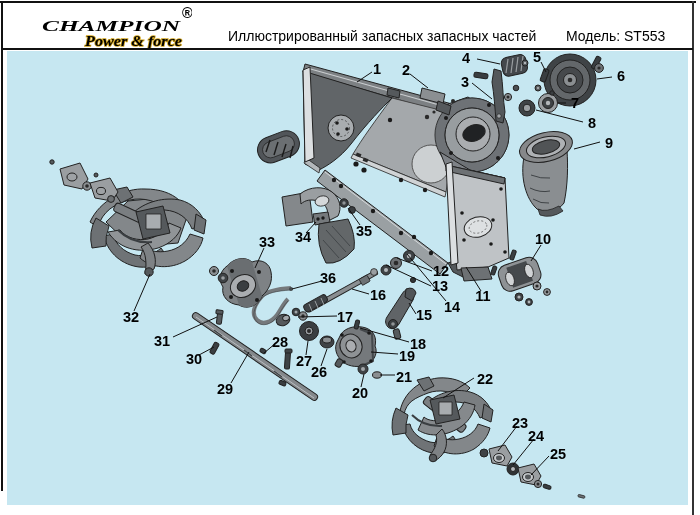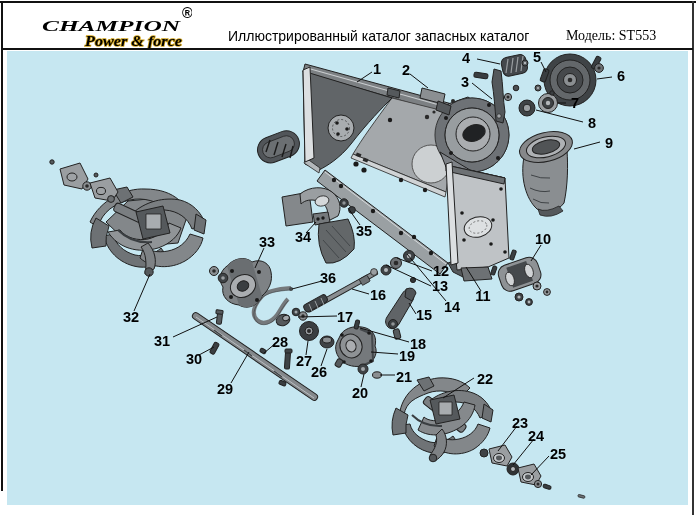--- a/index.html
+++ b/index.html
@@ -4,38 +4,38 @@
 <style>
   html,body{margin:0;padding:0;}
   body{width:700px;height:515px;background:#ffffff;position:relative;overflow:hidden;
        font-family:"Liberation Sans", sans-serif;}
   #topline{position:absolute;left:0;top:1px;width:696px;height:2px;background:#111;}
   #leftline{position:absolute;left:1px;top:1px;width:2px;height:490px;background:#111;}
   #rightline{position:absolute;left:692px;top:1px;width:2px;height:514px;background:#333;}
   #hdrline{position:absolute;left:3px;top:48px;width:690px;height:2px;background:#111;}
   #logo{position:absolute;left:40px;top:6px;width:150px;height:40px;text-align:right;}
   #title{position:absolute;left:228px;top:28px;font-size:14px;color:#000;}
-  #model{position:absolute;left:566px;top:28px;font-size:14px;color:#000;font-family:Liberation Serif, serif;}
+  #model{position:absolute;left:566px;top:28px;font-size:14px;color:#000;}
   #panel{position:absolute;left:7px;top:51px;width:681px;height:454px;background:#c6e7f1;}
   svg text{font-family:"Liberation Sans", sans-serif;font-weight:bold;font-size:14.5px;fill:#000;}
 </style>
 </head>
 <body>
 <div id="topline"></div>
 <div id="leftline"></div>
 <div id="rightline"></div>
 <div id="hdrline"></div>
 <div id="logo">
   <svg width="152" height="42" viewBox="0 0 152 42">
     <text x="2" y="25" style="font-family:'Liberation Serif',serif;font-style:italic;font-weight:bold" font-size="27" fill="#000" textLength="138" lengthAdjust="spacingAndGlyphs">CHAMPION</text>
     <text x="142" y="12" font-size="7" fill="#000">®</text>
     <text x="45" y="40" style="font-family:'Liberation Serif',serif;font-style:italic;font-weight:bold" font-size="15" fill="#000" paint-order="stroke" stroke="#cfa21b" stroke-width="1.5" textLength="97" lengthAdjust="spacingAndGlyphs">Power &amp; force</text>
   </svg>
 </div>
-<div id="title">Иллюстрированный каталог запасных каталог</div>
+<div id="title">Иллюстрированный запасных запасных частей</div>
 <div id="model">Модель: ST553</div>
 <div id="panel">
 <svg width="681" height="454" viewBox="7 51 681 454">
 <g stroke="#222" stroke-width="1" stroke-linejoin="round">
 
   <circle cx="472" cy="135" r="37" fill="#86898d"></circle>
 
   <polygon points="305,64 452,104 448,114 303,72" fill="#7c8083"></polygon>
   <line x1="307" y1="68" x2="450" y2="108" stroke="#c9cccf" stroke-width="1.1"></line>
   <polygon points="448,104 468,97 478,104 474,116 448,114" fill="#7b7f83"></polygon>

